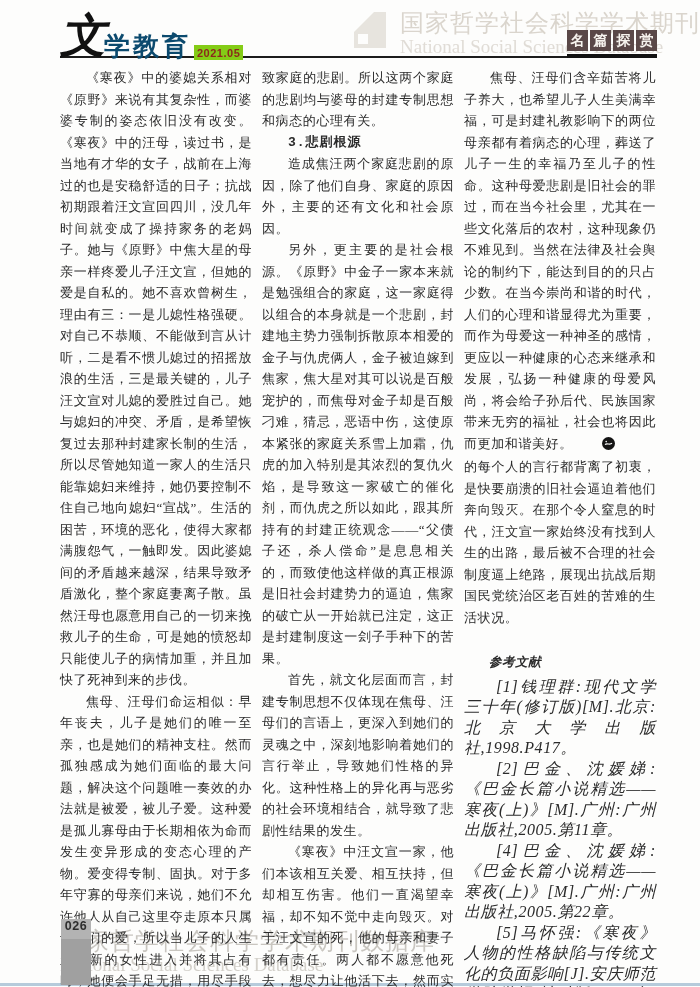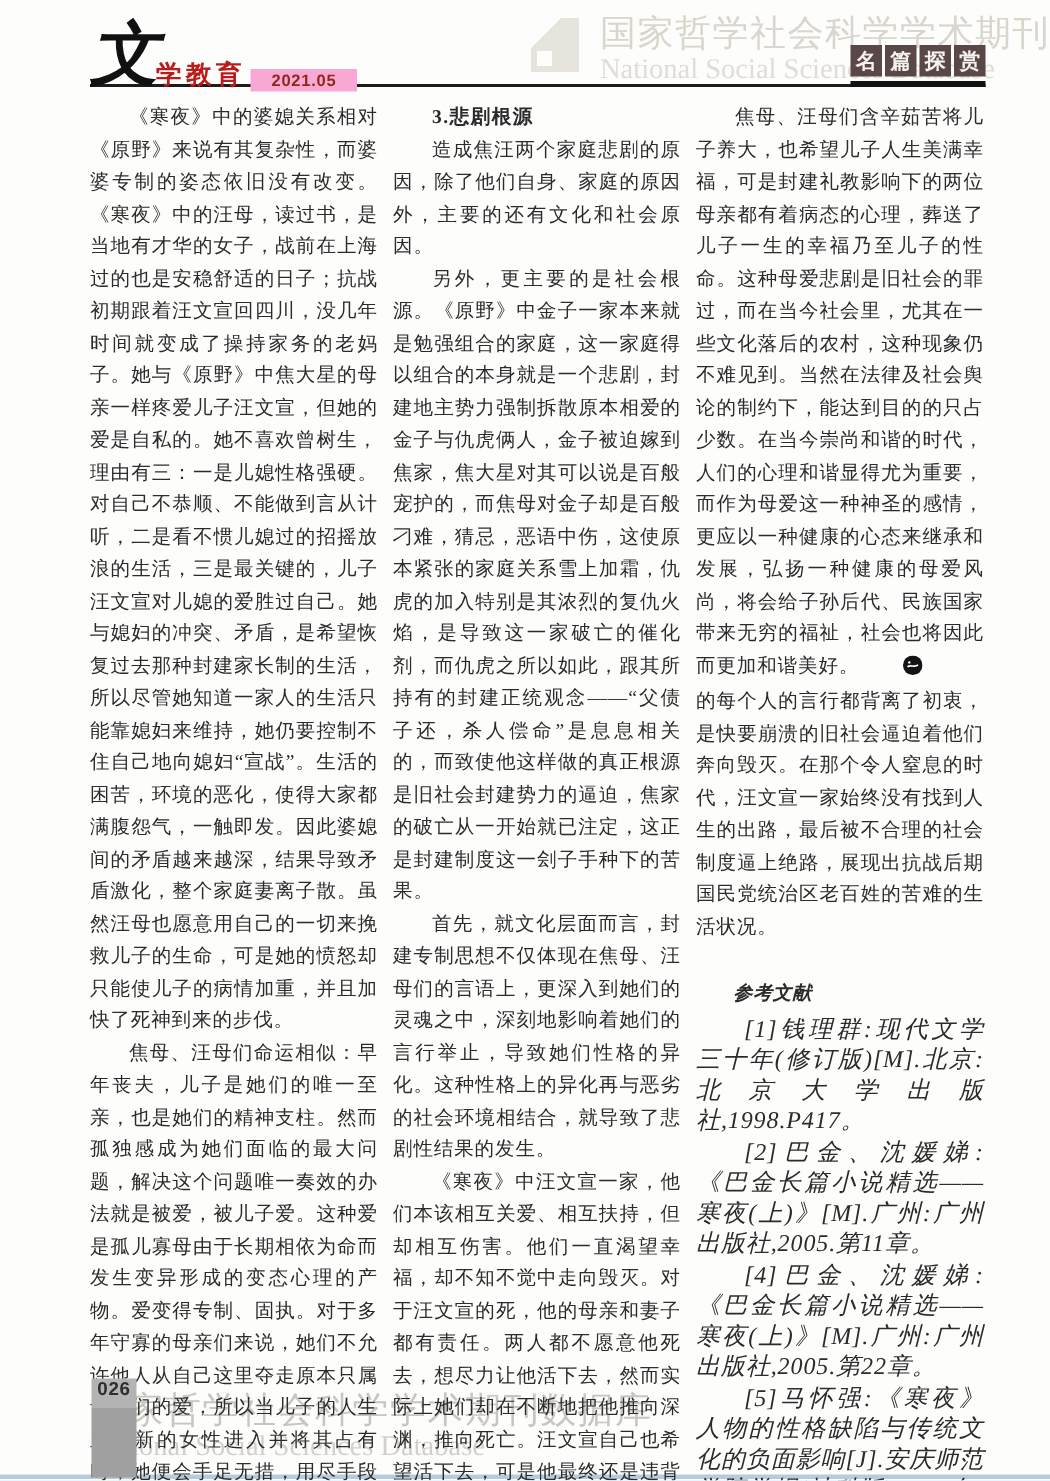--- a/index.html
+++ b/index.html
@@ -20,27 +20,27 @@
   .wm-bottom .wm-cn { color:#c9c6c0; }
   .wm-bottom .wm-en { color:#d3d0ca; }
 
   
   .header { position:absolute; left:60px; top:12px; height:46px; z-index:3; }
   .logo-script {
     font-family:"DejaVu Serif",serif; font-style:italic; font-weight:bold;
     font-size:46px; line-height:46px; letter-spacing:-2px; color:#111;
   }
   .logo-rest {
-    font-family:Liberation Sans, sans-serif; font-weight:bold; font-size:17px;
-    letter-spacing:3px; color:#b91c1c; vertical-align:-4px;
+    font-family:Liberation Sans, sans-serif; font-weight:bold; font-size:26px;
+    letter-spacing:3px; color:#0c4a6e; vertical-align:-4px;
   }
   .issue-box {
-    display:inline-block; background:#f9a8d4; color:#8b2a1b;
+    display:inline-block; background:#84cc16; color:#8b2a1b;
     font-family:"Liberation Sans",sans-serif; font-weight:bold; font-size:11px;
-    padding:2px 14px 1px; margin-left:3px; vertical-align:-6px; letter-spacing:0.5px;
+    padding:2px 3px 1px; margin-left:3px; vertical-align:-6px; letter-spacing:0.5px;
   }
   .header-rule { position:absolute; left:60px; right:43px; top:56px; height:2px; background:#1c1c1c; z-index:2; }
   .badge {
     position:absolute; right:43px; top:30px; z-index:4;
     display:inline-flex; gap:2px; padding-bottom:3px; border-bottom:4px solid #121212;
     background:transparent;
   }
   .badge-char {
     width:21px; height:21px; background:#5a4848; color:#f6f3ee;
     font-family:"DejaVu Serif",serif; font-size:14px; font-weight:bold;
@@ -48,21 +48,21 @@
   }
 
   
   .columns {
     position:absolute; left:60px; top:67px; width:596px; z-index:2;
     display:flex; gap:10px;
   }
   .col { width:192px; font-size:13px; line-height:21.5px; letter-spacing:0.6px; }
   .para { margin:0; text-indent:2em; text-align:justify; }
   .cont { text-indent:0; }
-  .heading { font-weight:bold; font-family:Liberation Serif, serif; letter-spacing:1px; }
+  .heading { font-weight:bold; font-family:Liberation Mono, monospace; letter-spacing:1px; }
   .end-mark { display:inline-block; vertical-align:-2px; margin-left:3px; }
 
   .refs { margin-top:24px; font-style:italic; }
   .ref-title { margin:0 0 3px; font-weight:bold; text-indent:2em; font-size:12.5px; }
   .ref { margin:0; text-indent:2em; text-align:justify; font-size:16px; line-height:20.5px; }
 
   
   .page-bar {
     position:absolute; left:61px; top:919px; width:30px; height:66px;
     background:linear-gradient(#b3b3b3 0 20px, #a0a0a0 20px 100%);
@@ -105,20 +105,21 @@
   </div>
 
   <div class="columns">
 
     <div class="col">
       <p class="para">《寒夜》中的婆媳关系相对《原野》来说有其复杂性，而婆婆专制的姿态依旧没有改变。《寒夜》中的汪母，读过书，是当地有才华的女子，战前在上海过的也是安稳舒适的日子；抗战初期跟着汪文宣回四川，没几年时间就变成了操持家务的老妈子。她与《原野》中焦大星的母亲一样疼爱儿子汪文宣，但她的爱是自私的。她不喜欢曾树生，理由有三：一是儿媳性格强硬。对自己不恭顺、不能做到言从计听，二是看不惯儿媳过的招摇放浪的生活，三是最关键的，儿子汪文宣对儿媳的爱胜过自己。她与媳妇的冲突、矛盾，是希望恢复过去那种封建家长制的生活，所以尽管她知道一家人的生活只能靠媳妇来维持，她仍要控制不住自己地向媳妇“宣战”。生活的困苦，环境的恶化，使得大家都满腹怨气，一触即发。因此婆媳间的矛盾越来越深，结果导致矛盾激化，整个家庭妻离子散。虽然汪母也愿意用自己的一切来挽救儿子的生命，可是她的愤怒却只能使儿子的病情加重，并且加快了死神到来的步伐。</p>
       <p class="para">焦母、汪母们命运相似：早年丧夫，儿子是她们的唯一至亲，也是她们的精神支柱。然而孤独感成为她们面临的最大问题，解决这个问题唯一奏效的办法就是被爱，被儿子爱。这种爱是孤儿寡母由于长期相依为命而发生变异形成的变态心理的产物。爱变得专制、固执。对于多年守寡的母亲们来说，她们不允许他人从自己这里夺走原本只属于他们的爱，所以当儿子的人生里有新的女性进入并将其占有时，她便会手足无措，用尽手段挑拨儿子与儿媳的感情。所以，夹在母爱与妻爱中的男人，当他们不知所措时，或放任，或逃避，或选择死亡，最终导</p>
     </div>
 
     <div class="col">
+      <p class="para cont">致家庭的悲剧。所以这两个家庭的悲剧均与婆母的封建专制思想和病态的心理有关。</p>
       <p class="para heading">3.悲剧根源</p>
       <p class="para">造成焦汪两个家庭悲剧的原因，除了他们自身、家庭的原因外，主要的还有文化和社会原因。</p>
       <p class="para">另外，更主要的是社会根源。《原野》中金子一家本来就是勉强组合的家庭，这一家庭得以组合的本身就是一个悲剧，封建地主势力强制拆散原本相爱的金子与仇虎俩人，金子被迫嫁到焦家，焦大星对其可以说是百般宠护的，而焦母对金子却是百般刁难，猜忌，恶语中伤，这使原本紧张的家庭关系雪上加霜，仇虎的加入特别是其浓烈的复仇火焰，是导致这一家破亡的催化剂，而仇虎之所以如此，跟其所持有的封建正统观念——“父债子还，杀人偿命”是息息相关的，而致使他这样做的真正根源是旧社会封建势力的逼迫，焦家的破亡从一开始就已注定，这正是封建制度这一刽子手种下的苦果。</p>
       <p class="para">首先，就文化层面而言，封建专制思想不仅体现在焦母、汪母们的言语上，更深入到她们的灵魂之中，深刻地影响着她们的言行举止，导致她们性格的异化。这种性格上的异化再与恶劣的社会环境相结合，就导致了悲剧性结果的发生。</p>
       <p class="para">《寒夜》中汪文宣一家，他们本该相互关爱、相互扶持，但却相互伤害。他们一直渴望幸福，却不知不觉中走向毁灭。对于汪文宣的死，他的母亲和妻子都有责任。两人都不愿意他死去，想尽力让他活下去，然而实际上她们却在不断地把他推向深渊，推向死亡。汪文宣自己也希望活下去，可是他最终还是违背了自己的意愿，不听劝告，走向毁灭。汪文宣家里</p>
     </div>
 
     <div class="col">
       <p class="para"><span>焦母、汪母们含辛茹苦将儿子养大，也希望儿子人生美满幸福，可是封建礼教影响下的两位母亲都有着病态的心理，葬送了儿子一生的幸福乃至儿子的性命。这种母爱悲剧是旧社会的罪过，而在当今社会里，尤其在一些文化落后的农村，这种现象仍不难见到。当然在法律及社会舆论的制约下，能达到目的的只占少数。在当今崇尚和谐的时代，人们的心理和谐显得尤为重要，而作为母爱这一种神圣的感情，更应以一种健康的心态来继承和发展，弘扬一种健康的母爱风尚，将会给子孙后代、民族国家带来无穷的福祉，社会也将因此而更加和谐美好。</span><span class="end-mark"><svg width="13" height="13" viewBox="0 0 13 13">
               <circle cx="6.5" cy="6.5" r="6.5" fill="#141414"></circle>

